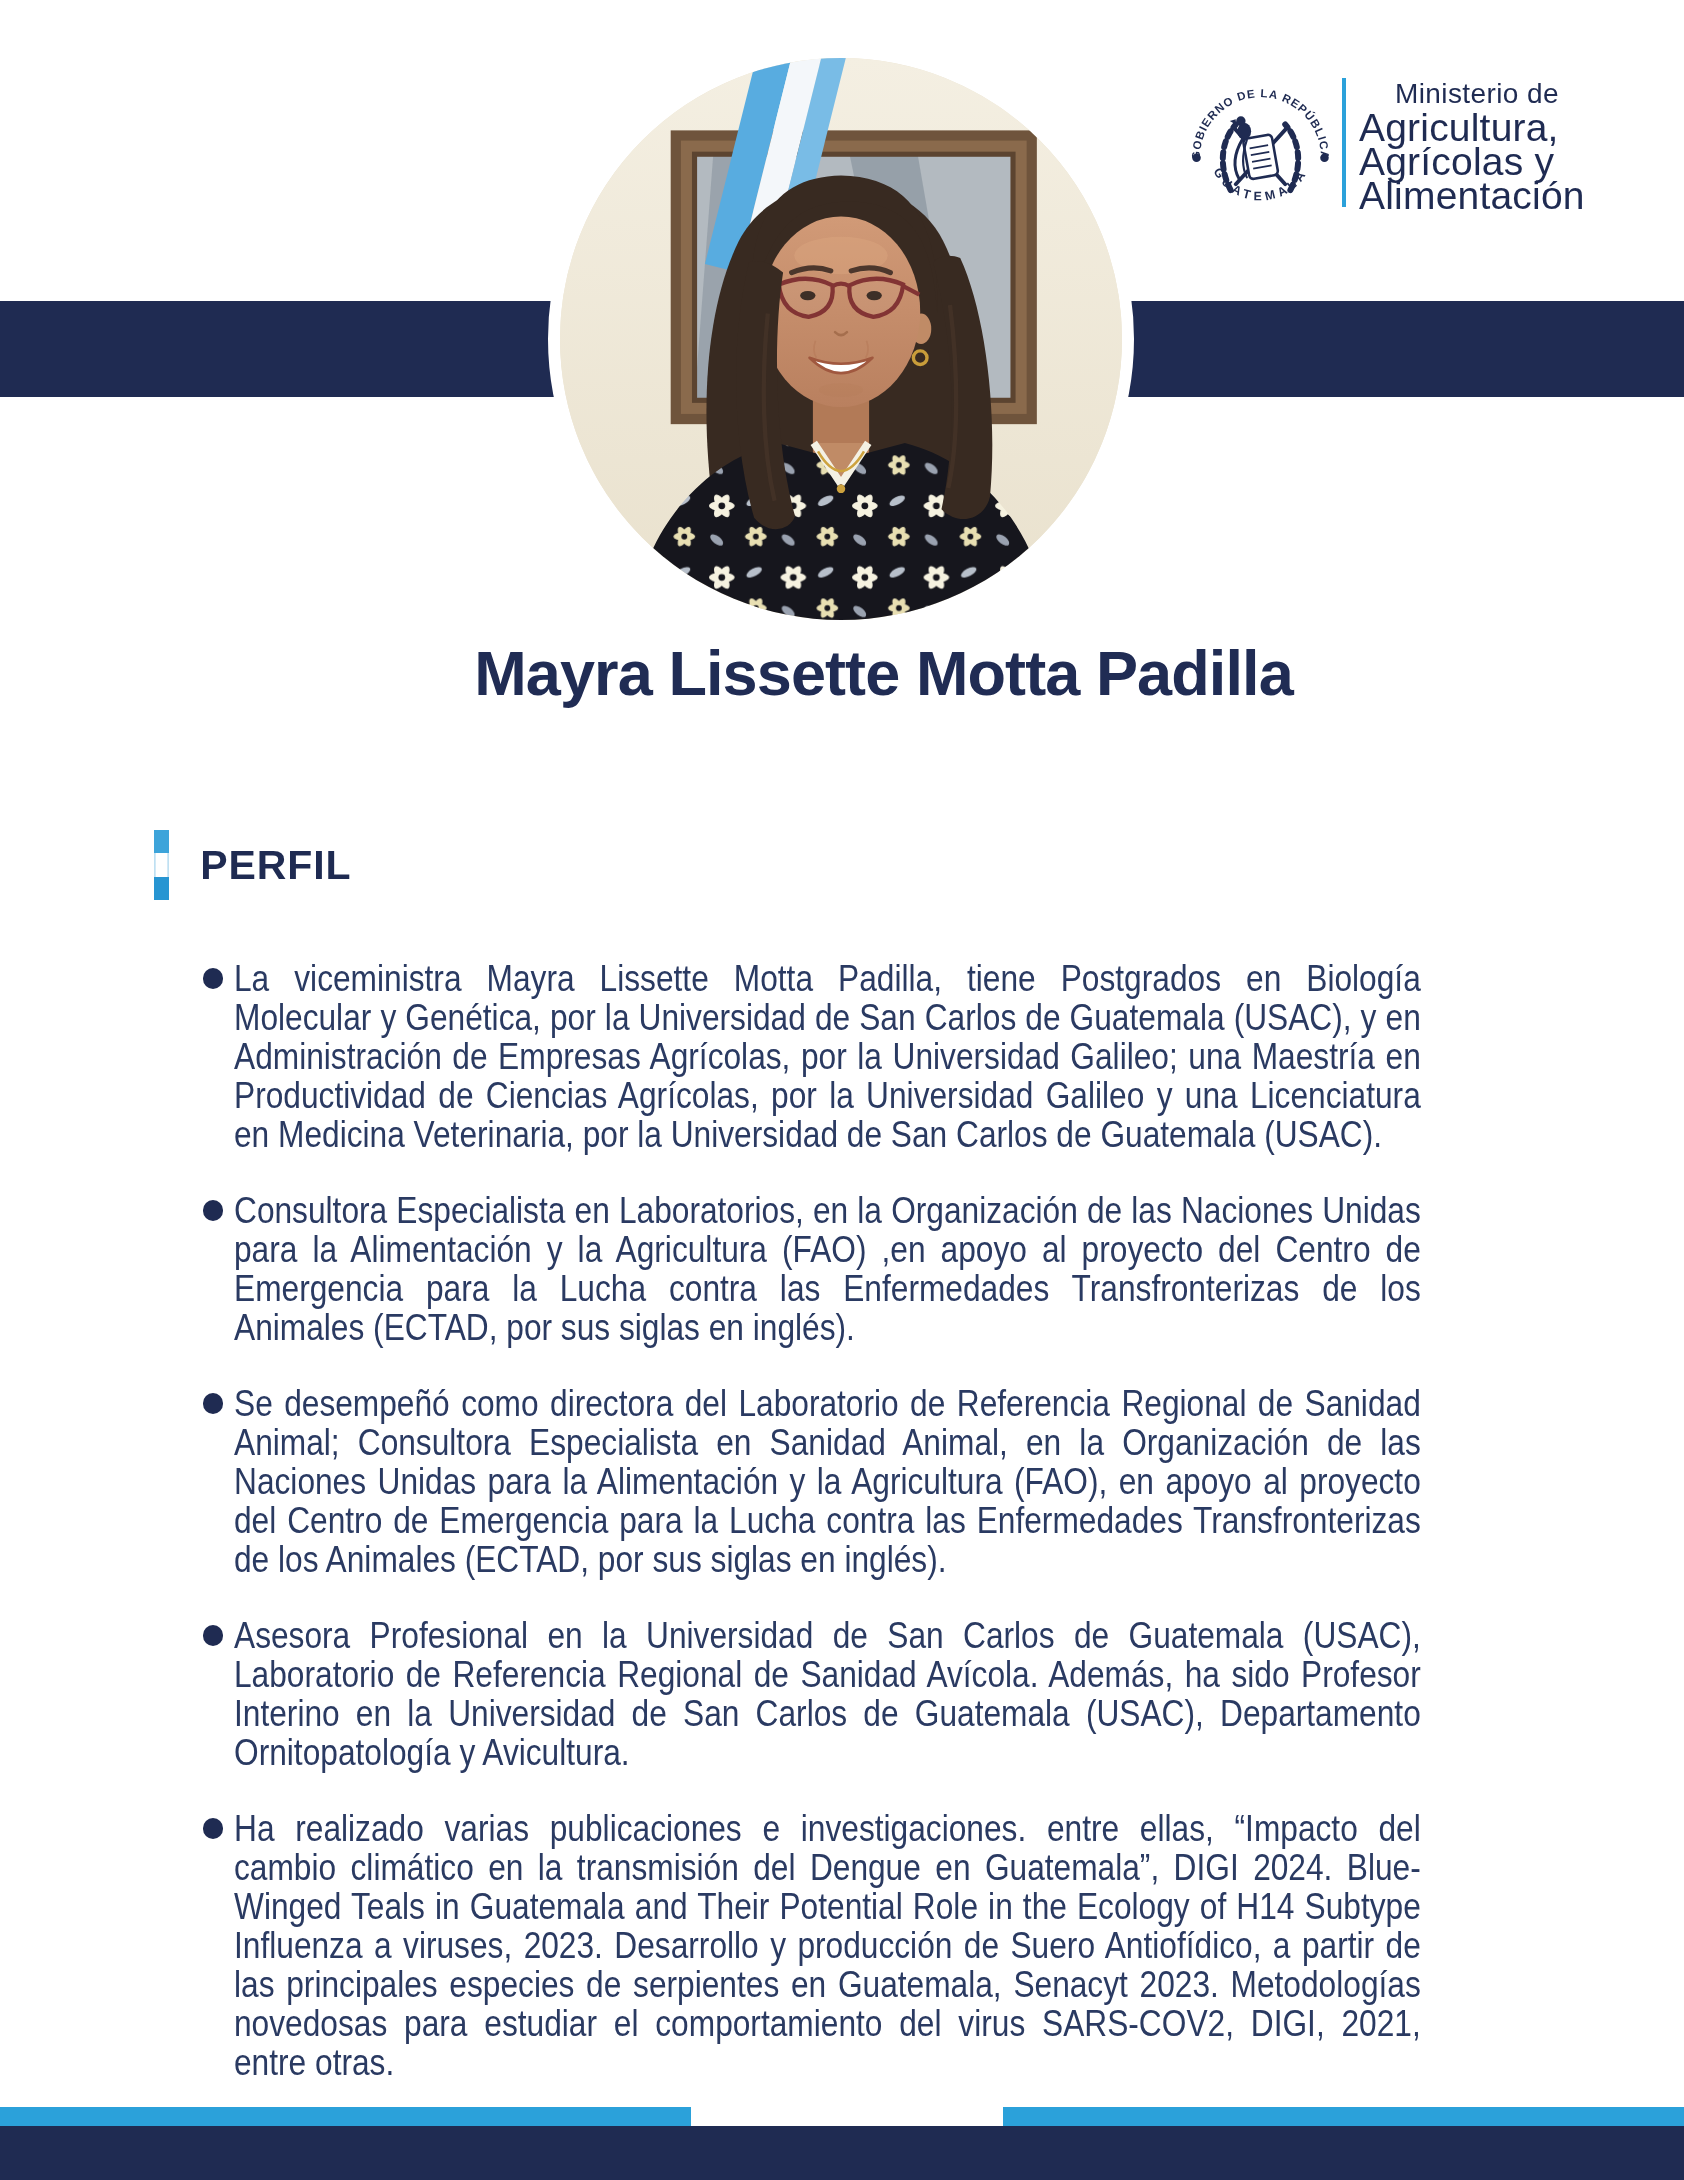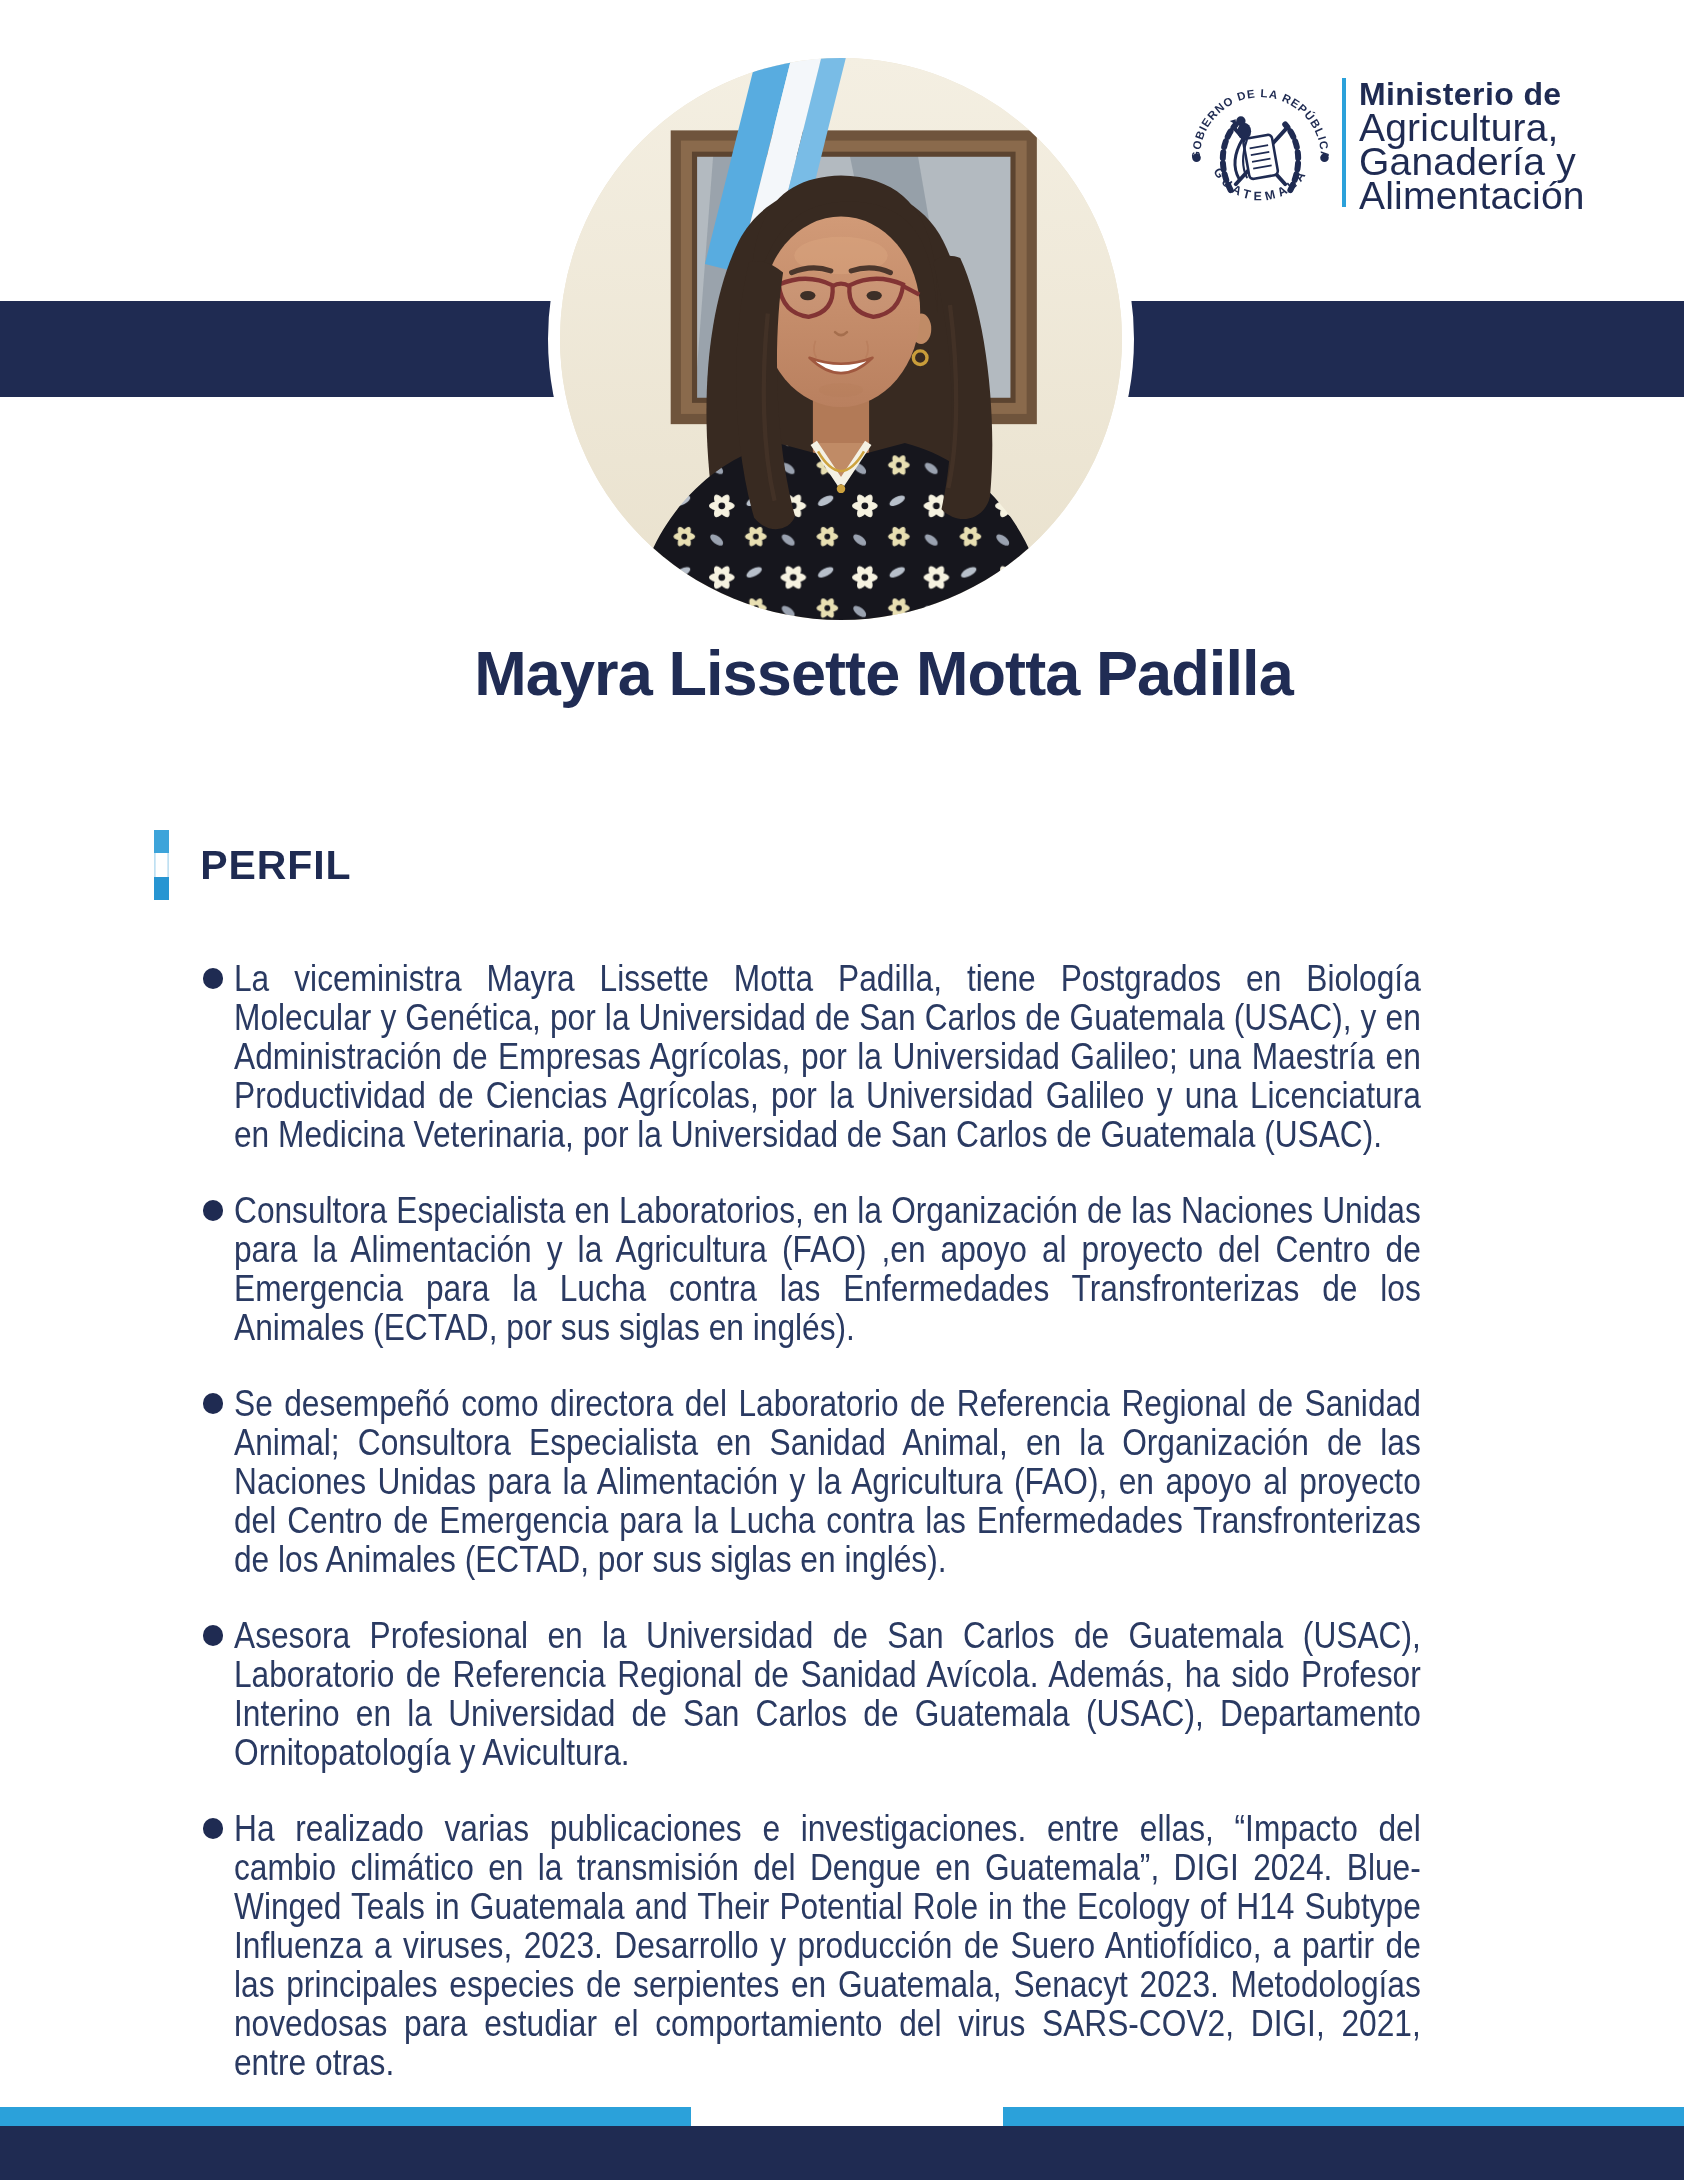--- a/index.html
+++ b/index.html
@@ -13,21 +13,21 @@
   .photo-wrap{
     position:absolute;left:548px;top:46px;width:562px;height:562px;
     border:12.8px solid #ffffff;border-radius:50%;overflow:hidden;background:#ece4d2;
   }
   .photo-wrap svg{display:block;width:562px;height:562px;}
   
   .logo{position:absolute;left:1188px;top:75px;width:383px;height:145px;}
   .seal{position:absolute;left:0;top:0;width:145px;height:145px;}
   .logo-divider{position:absolute;left:154px;top:3.4px;width:4.3px;height:129px;background:#2ba1da;}
   .logo-text{position:absolute;left:171px;top:1.7px;color:#1f2b52;}
-  .logo-line1{font-size:32px;font-weight:700;line-height:34px;letter-spacing:0.4px;}
+  .logo-line1{font-size:28px;font-weight:400;line-height:34px;letter-spacing:0.4px;margin-left:36px;}
   .logo-line-bold{font-size:39px;font-weight:400;line-height:34px;letter-spacing:0.2px;}
   
   .name{
     position:absolute;left:0;top:637px;width:100%;text-align:center;
     font-size:63px;font-weight:700;letter-spacing:-0.9px;color:#202c54;margin-left:41px;
   }
   .subtitle{
     position:absolute;left:0;top:717px;width:100%;text-align:center;
     font-size:37px;font-weight:400;color:#a2b0c6;
   }
@@ -173,21 +173,21 @@
           <path d="M 56 52 L 49 54 L 56 58 Z"></path>
           <path d="M 64 75 C 54 92 52 108 60 122" stroke="#1f2b52" stroke-width="3.5" fill="none" stroke-linecap="round"></path>
           <path d="M 69 76 C 63 94 63 108 69 120" stroke="#1f2b52" stroke-width="2.5" fill="none" stroke-linecap="round"></path>
         </g>
       </g>
     </svg>
     <div class="logo-divider"></div>
     <div class="logo-text">
       <div class="logo-line1">Ministerio de</div>
       <div class="logo-line-bold">Agricultura,</div>
-      <div class="logo-line-bold">Ganadería y</div>
+      <div class="logo-line-bold">Agrícolas y</div>
       <div class="logo-line-bold">Alimentación</div>
     </div>
   </div>
 
   <div class="name">Mayra Lissette Motta Padilla</div>
 
   <div class="section-head">
     <div class="flag-bar">
       <div class="seg-top"></div>
       <div class="seg-mid"></div>

